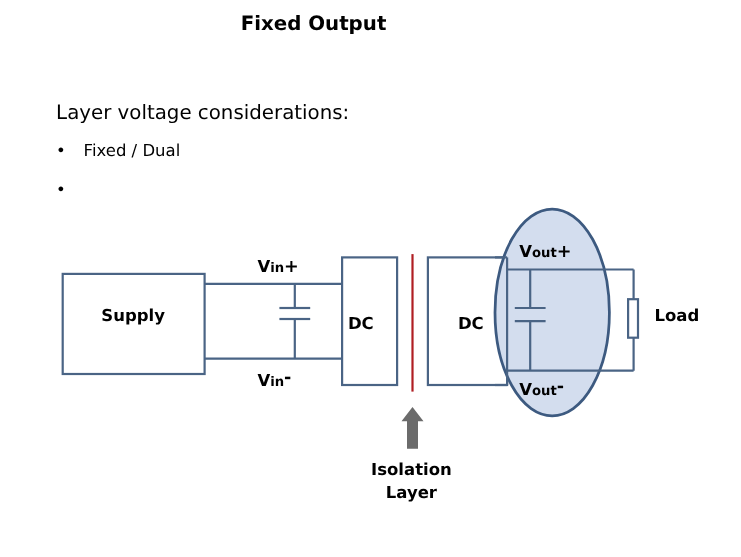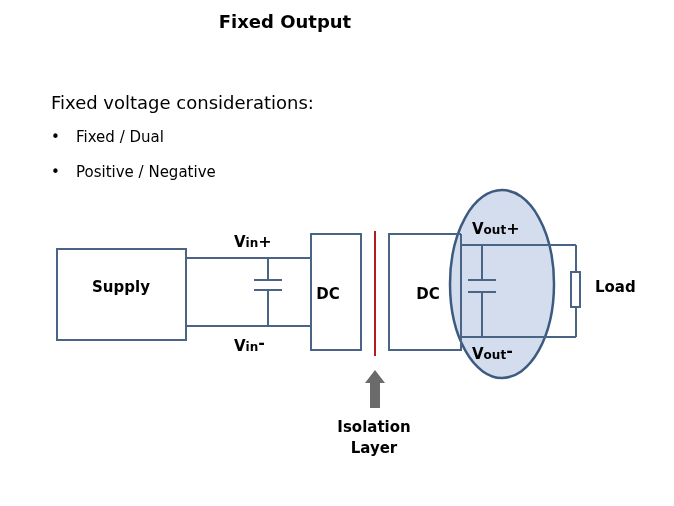--- a/index.html
+++ b/index.html
@@ -11,29 +11,28 @@
   .bullets { position: absolute; left: 51px; top: 128px; margin: 0; padding: 0; list-style: none; }
   .bullets li { position: relative; height: 35px; font-size: 15px; padding-left: 25px; }
   .bullets li .dot { position: absolute; left: 0; top: 0; font-size: 15px; }
   svg.diagram { position: absolute; left: 0; top: 0; }
   .lbl { font-family: "DejaVu Sans", sans-serif; font-weight: bold; fill: #000; }
 </style>
 </head>
 <body>
 
 <div class="title">Fixed Output</div>
-<div class="heading">Fixed voltage considerations:</div>
+<div class="heading">Layer voltage considerations:</div>
 <ul class="bullets">
   <li>
     <span class="dot">•</span>
     <span>Fixed / Dual</span>
   </li>
   <li>
     <span class="dot">•</span>
-    <span>Positive / Negative</span>
   </li>
 </ul>
 
 <svg class="diagram" width="674" height="506" viewBox="0 0 674 506">
 
   <rect x="57" y="249" width="129" height="91" fill="#fff" stroke="#4a6485" stroke-width="2"></rect>
   <text class="lbl" x="121" y="292" font-size="15" text-anchor="middle">Supply</text>
 
   <line x1="186" y1="258" x2="311" y2="258" stroke="#4a6485" stroke-width="2"></line>
   <line x1="186" y1="326" x2="311" y2="326" stroke="#4a6485" stroke-width="2"></line>

